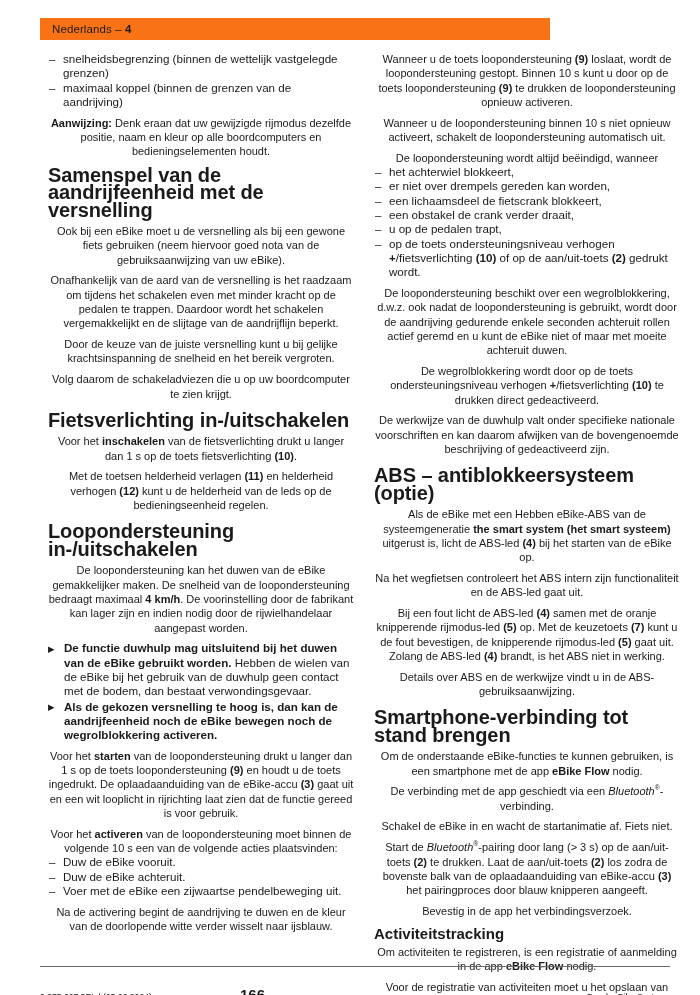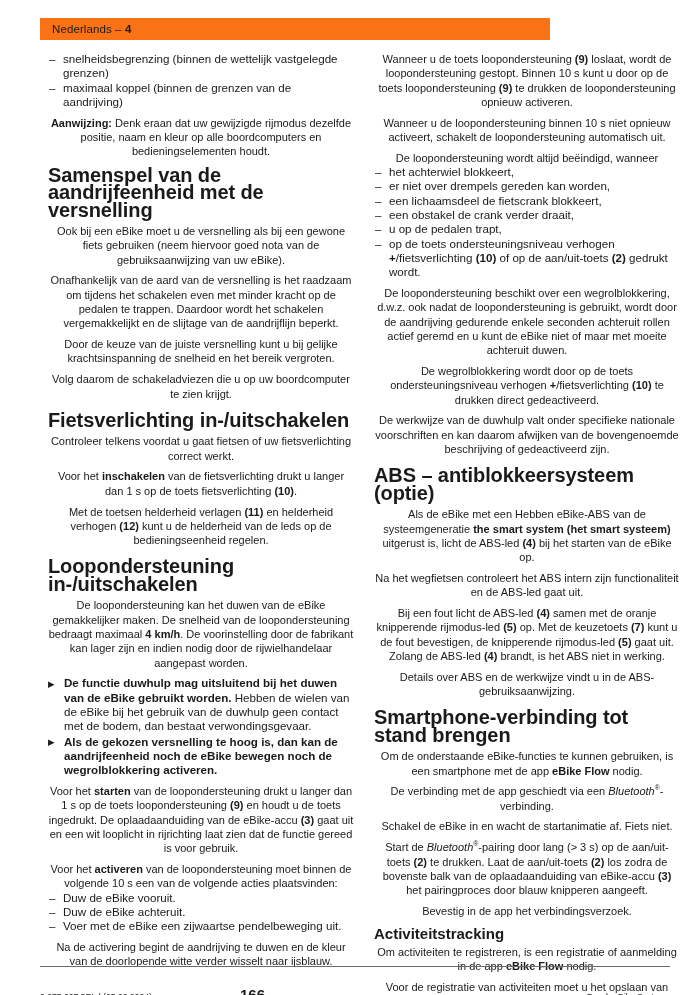--- a/index.html
+++ b/index.html
@@ -188,21 +188,20 @@
 
       <div class="h2 first">Samenspel van de aandrijfeenheid met de versnelling</div>
 
       <p class="blk">Ook bij een eBike moet u de versnelling als bij een gewone fiets gebruiken (neem hiervoor goed nota van de gebruiksaanwijzing van uw eBike).</p>
       <p class="blk">Onafhankelijk van de aard van de versnelling is het raadzaam om tijdens het schakelen even met minder kracht op de pedalen te trappen. Daardoor wordt het schakelen vergemakkelijkt en de slijtage van de aandrijflijn beperkt.</p>
       <p class="blk">Door de keuze van de juiste versnelling kunt u bij gelijke krachtsinspanning de snelheid en het bereik vergroten.</p>
       <p class="blk">Volg daarom de schakeladviezen die u op uw boordcomputer te zien krijgt.</p>
 
       <div class="h2">Fietsverlichting in-/uitschakelen</div>
 
-      <p class="blk">Controleer telkens voordat u gaat fietsen of uw fietsverlichting correct werkt.</p>
 
       <p class="blk"><span>Voor het </span><b>inschakelen</b><span> van de fietsverlichting drukt u langer dan 1 s op de toets fietsverlichting </span><b>(10)</b><span>.</span></p>
 
       <p class="blk"><span>Met de toetsen helderheid verlagen </span><b>(11)</b><span> en helderheid verhogen </span><b>(12)</b><span> kunt u de helderheid van de leds op de bedieningseenheid regelen.</span></p>
 
       <div class="h2">Loopondersteuning in-/uitschakelen</div>
 
       <p class="blk"><span>De loopondersteuning kan het duwen van de eBike gemakkelijker maken. De snelheid van de loopondersteuning bedraagt maximaal </span><b>4 km/h</b><span>. De voorinstelling door de fabrikant kan lager zijn en indien nodig door de rijwielhandelaar aangepast worden.</span></p>
 
       <ul class="tri">

